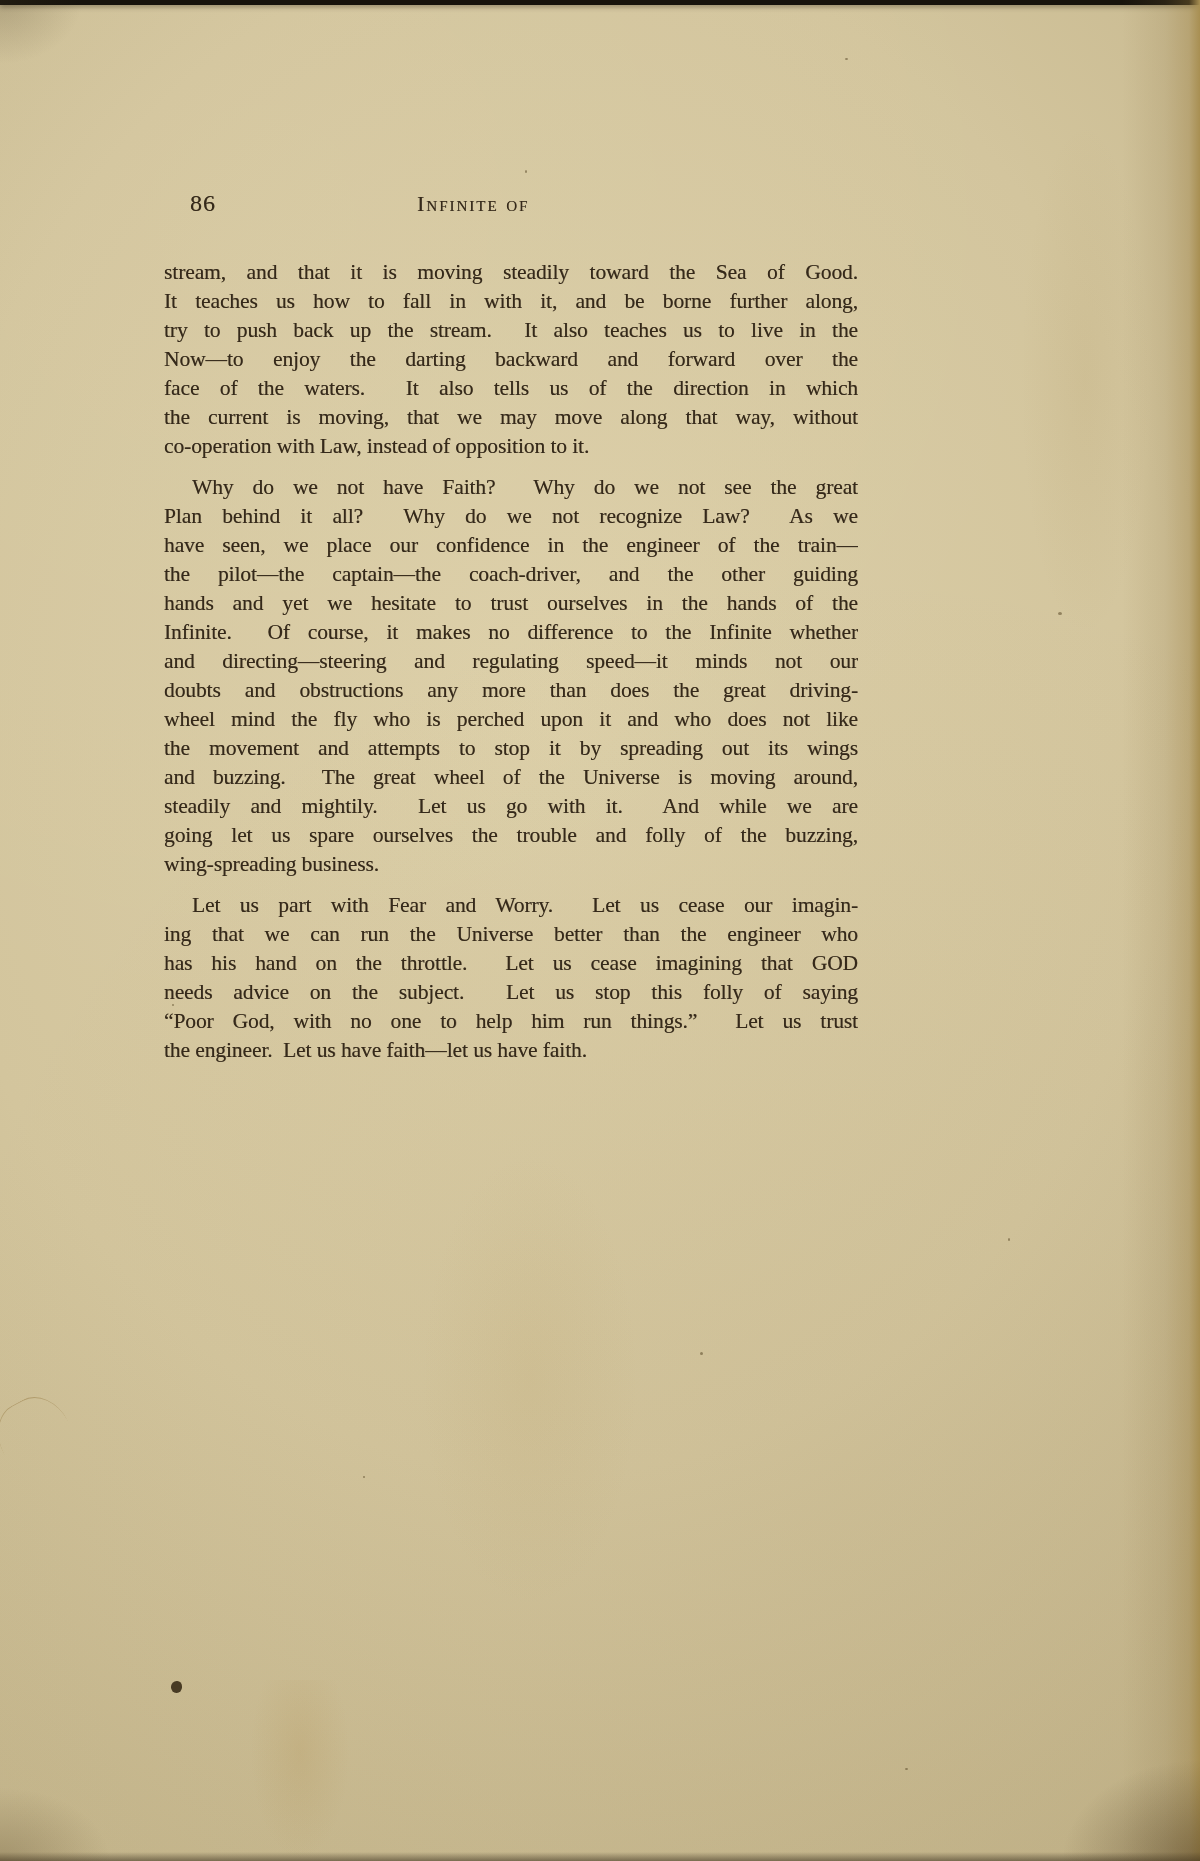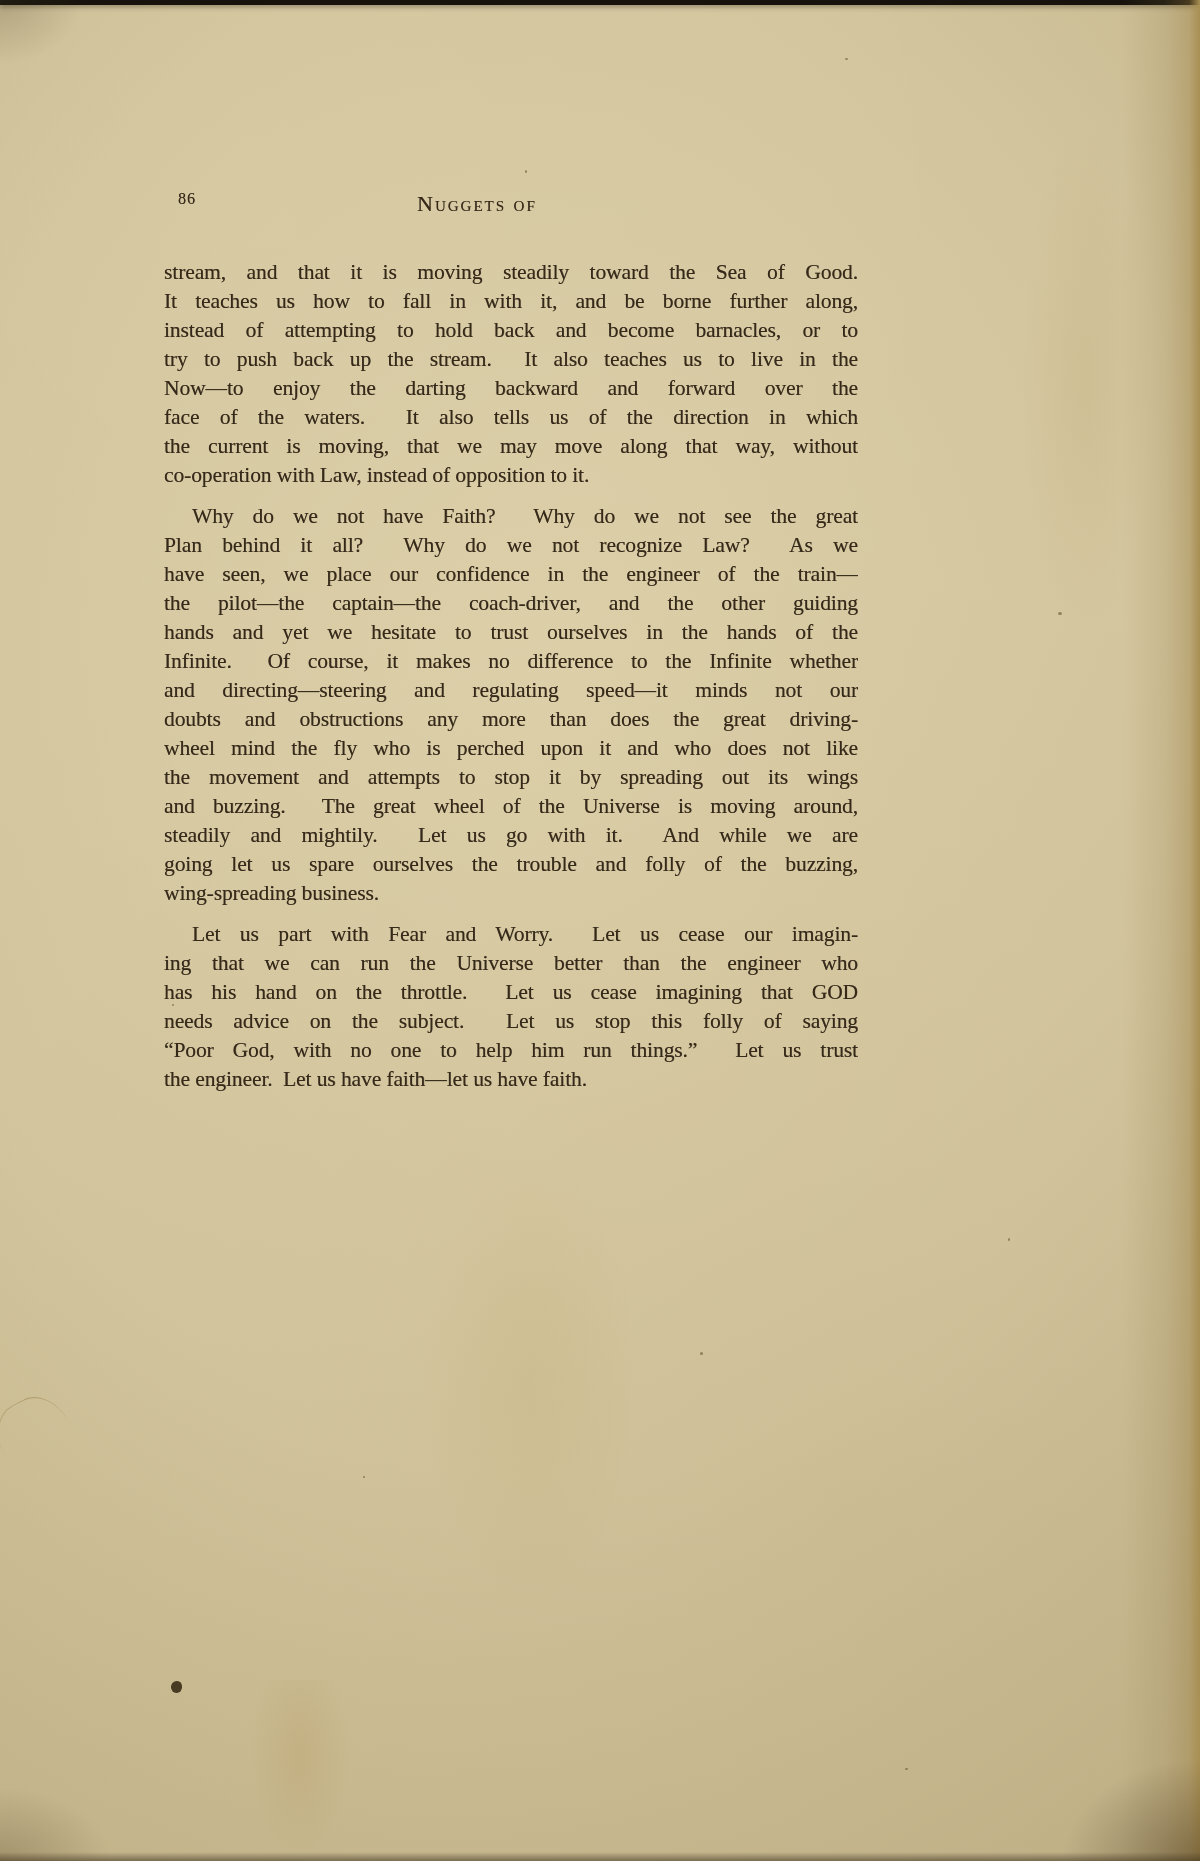--- a/index.html
+++ b/index.html
@@ -87,22 +87,22 @@
   .sp6{left:905px;top:1768px;width:3px;height:2px;}
   .sp7{left:172px;top:1004px;width:2px;height:2px;}
   .sp8{left:1008px;top:1238px;width:2px;height:3px;}
 
   .text-block{
     position:absolute;left:164px;top:190px;width:694px;
     color:var(--ink);
   }
   .header{position:relative;height:34px;}
   .pagenum{
-    position:absolute;left:14px;top:0;
-    font-size:16px;letter-spacing:1px;
+    position:absolute;left:26px;top:0;
+    font-size:24px;letter-spacing:1px;
     text-shadow:0.3px 0.4px 0.6px rgba(53,41,26,0.55);
   }
   .running{
     position:absolute;left:253px;top:1px;
     font-variant:small-caps;
     font-size:22px;letter-spacing:2px;
     text-shadow:0.3px 0.4px 0.6px rgba(53,41,26,0.55);
   }
   .body-text{
     margin-top:34px;
@@ -138,27 +138,26 @@
   <div class="speck sp4"></div>
   <div class="speck sp5"></div>
   <div class="speck sp6"></div>
   <div class="speck sp7"></div>
   <div class="speck sp8"></div>
   <div class="ink-dot"></div>
 
   <div class="text-block">
     <div class="header">
       <span class="pagenum">86</span>
-      <span class="running">Nuggets of</span>
+      <span class="running">Infinite of</span>
     </div>
     <div class="body-text">
         <div class="para">
           <div class="line">stream, and that it is moving steadily toward the Sea of Good.</div>
           <div class="line">It teaches us how to fall in with it, and be borne further along,</div>
-          <div class="line">instead of attempting to hold back and become barnacles, or to</div>
           <div class="line">try to push back up the stream.  It also teaches us to live in the</div>
           <div class="line">Now—to enjoy the darting backward and forward over the</div>
           <div class="line">face of the waters.  It also tells us of the direction in which</div>
           <div class="line">the current is moving, that we may move along that way, without</div>
           <div class="line last">co-operation with Law, instead of opposition to it.</div>
         </div>
         <div class="para indent">
           <div class="line">Why do we not have Faith?  Why do we not see the great</div>
           <div class="line">Plan behind it all?  Why do we not recognize Law?  As we</div>
           <div class="line">have seen, we place our confidence in the engineer of the train—</div>

